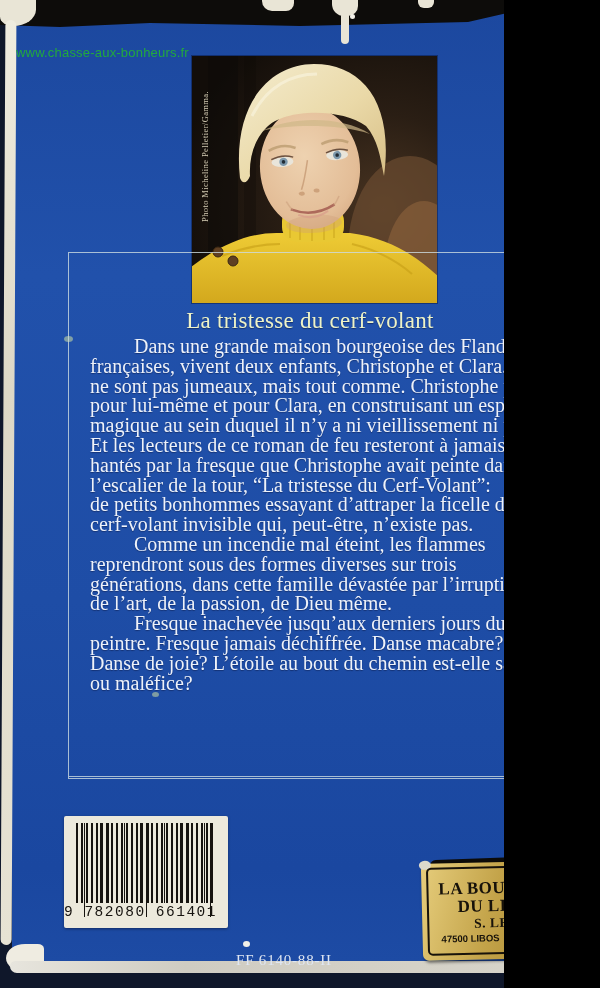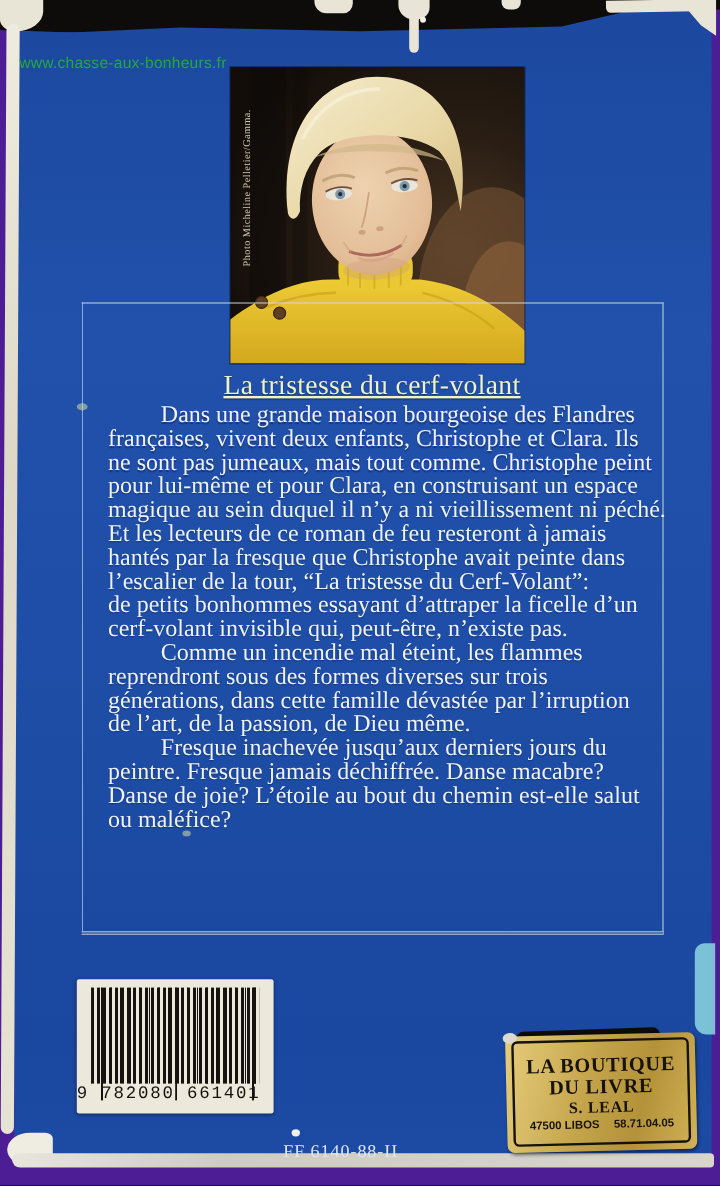--- a/index.html
+++ b/index.html
@@ -1,16 +1,16 @@
 <!DOCTYPE html>
 <html><head>
 <meta charset="utf-8">
 <style>
   html,body{margin:0;padding:0;background:#000;}
-  .stage{position:relative;width:600px;height:988px;background:#4c1d95;overflow:hidden;
+  .stage{position:relative;width:504px;height:988px;background:#0f172a;overflow:hidden;
          font-family:"Liberation Serif",serif;}
   
   .cover{position:absolute;left:12px;top:8px;width:581px;height:955px;
          background:linear-gradient(180deg,#1c489f 0%,#2151ab 28%,#1e4da6 62%,#1a47a0 90%,#1d4ba4 100%);
          border-radius:2px 2px 4px 10px;}
   
   .top-band{position:absolute;left:0;top:0;width:600px;height:27px;background:#0d0c0a;
             clip-path:polygon(0 0,600px 0,600px 8px,520px 10px,468px 22px,300px 26px,150px 23px,60px 27px,0 25px);}
   
   .tear{position:absolute;background:#e9e5d6;}
@@ -31,21 +31,21 @@
   .speck-b{left:350px;top:14px;width:5px;height:5px;}
   .fleck{position:absolute;background:#cfe0a0;border-radius:50%;opacity:.55;}
   .fleck-a{left:64px;top:336px;width:9px;height:6px;}
   .fleck-b{left:152px;top:692px;width:7px;height:5px;}
   
   .watermark{position:absolute;left:16px;top:45px;font-family:"Liberation Sans",sans-serif;
              font-size:13px;color:#22a93e;letter-spacing:.2px;}
   .author{position:absolute;left:140px;top:24px;width:340px;text-align:center;
           color:#eef3c8;font-size:25px;letter-spacing:.3px;text-shadow:0 1px 1px rgba(0,0,20,.4);}
   .title{position:absolute;left:80px;top:308px;width:460px;text-align:center;
-         color:#eef3c8;font-size:23px;letter-spacing:.3px;text-shadow:0 1px 1px rgba(0,0,20,.4);text-decoration:underline;}
+         color:#eef3c8;font-size:23px;letter-spacing:.3px;text-shadow:0 1px 1px rgba(0,0,20,.4);}
   .frame{position:absolute;left:68px;top:252px;width:483px;height:523px;
          border:1px solid rgba(205,220,225,.8);border-bottom:3px double rgba(205,220,225,.8);}
   .blurb{position:absolute;left:90px;top:337px;width:462px;color:#eef2fa;
          font-size:20px;line-height:19.8px;text-shadow:0 1px 1px rgba(0,0,30,.35);}
   .para{white-space:pre;text-indent:44px;margin:0;}
   
   .photo{position:absolute;left:192px;top:56px;width:245px;height:247px;background:#16110d;
          box-shadow:0 0 0 1px rgba(0,0,20,.35);}
   .photo svg{display:block;}
   .credit{position:absolute;left:8px;top:14px;height:152px;writing-mode:vertical-rl;

